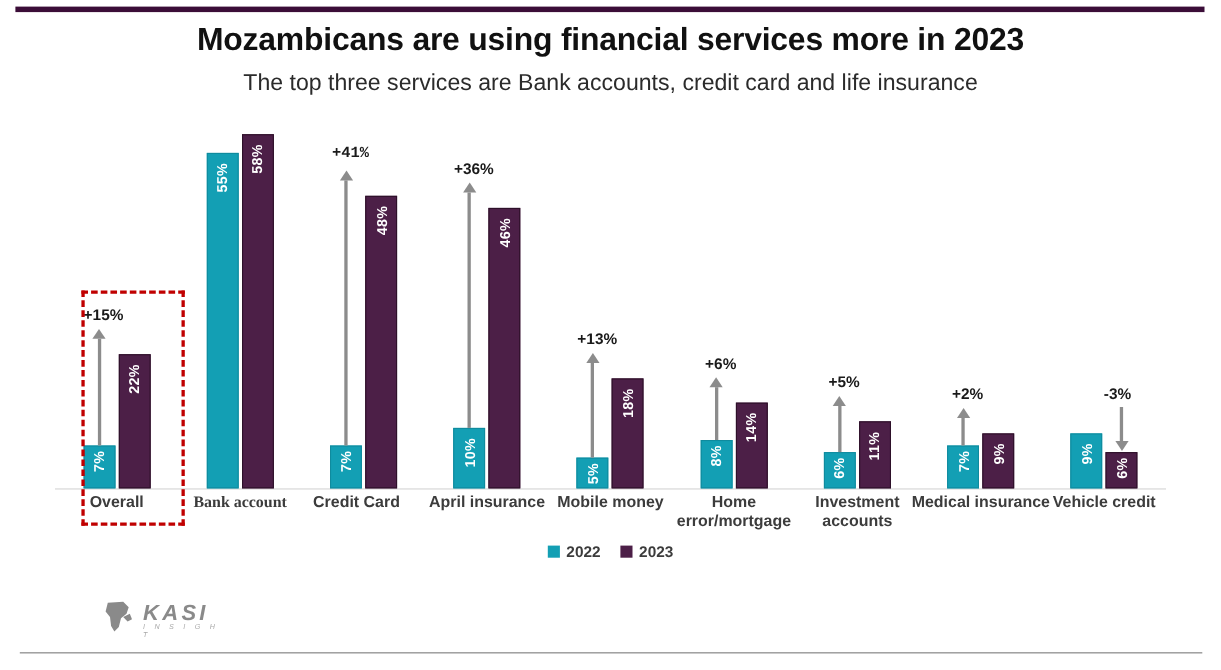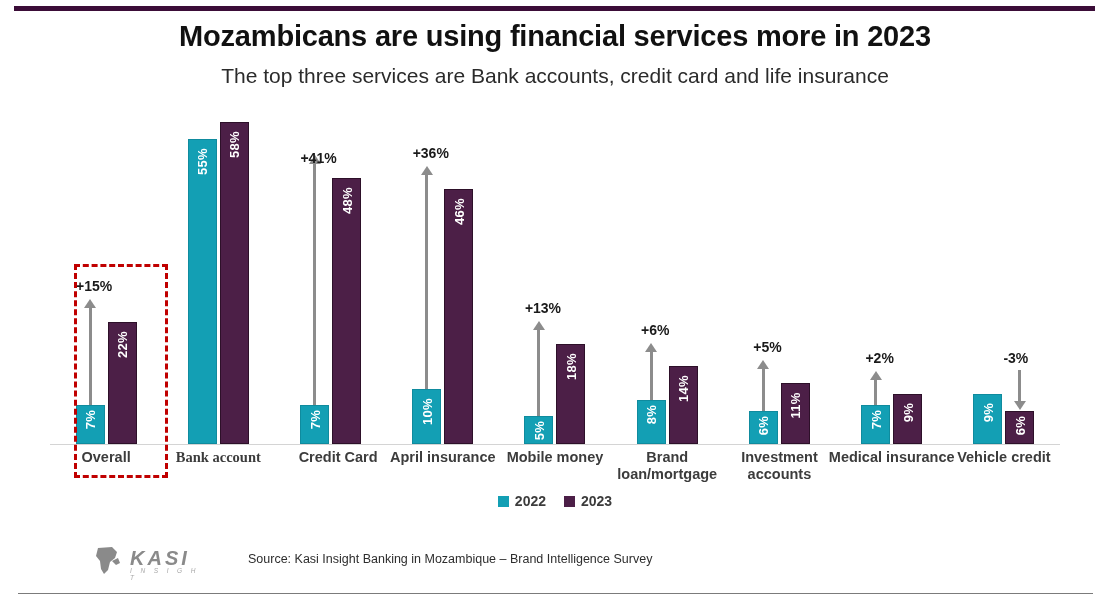--- a/index.html
+++ b/index.html
@@ -240,21 +240,21 @@
       </div>
       <div class="group" style="left: 224.444px; width: 112.222px;">
         <div class="bar bar-2022" style="left: 25.6111px; width: 29px; height: 39px;">
           <span class="bar-label" style="top: 6px;">7%</span>
         </div>
         <div class="bar bar-2023" style="left: 57.6111px; width: 29px; height: 266px;">
           <span class="bar-label" style="top: 14px;">48%</span>
         </div>
         <div class="arrow" style="left: 38.6111px; bottom: 39px; height: 241px;"></div>
         <div class="arrow-head up" style="left: 34.1111px; bottom: 280px;"></div>
-        <div class="delta" style="left: 0px; width: 112.222px; bottom: 278px; text-align: center; transform: translateX(-12px);">+41%</div>
+        <div class="delta" style="left: 0px; width: 112.222px; bottom: 296px; text-align: center; transform: translateX(-12px); font-family: Liberation Mono, monospace;">+41%</div>
       </div>
       <div class="group" style="left: 336.667px; width: 112.222px;">
         <div class="bar bar-2022" style="left: 25.6111px; width: 29px; height: 55px;">
           <span class="bar-label" style="top: 14px;">10%</span>
         </div>
         <div class="bar bar-2023" style="left: 57.6111px; width: 29px; height: 255px;">
           <span class="bar-label" style="top: 14px;">46%</span>
         </div>
         <div class="arrow" style="left: 38.6111px; bottom: 55px; height: 214px;"></div>
         <div class="arrow-head up" style="left: 34.1111px; bottom: 269px;"></div>
@@ -314,24 +314,24 @@
         <div class="arrow" style="left: 70.6111px; bottom: 43px; height: 31px;"></div>
         <div class="arrow-head down" style="left: 66.1111px; bottom: 34px;"></div>
         <div class="delta" style="left: 0px; width: 112.222px; bottom: 78px; text-align: center; transform: translateX(12px);">-3%</div>
       </div>
     </div>
 </div>
 
 <div id="xlabels-root">
     <div class="xlabel" style="left: 40px; width: 132.222px;">Overall</div>
     <div class="xlabel" style="left: 152.222px; width: 132.222px; font-family: Liberation Serif, serif;">Bank account</div>
-    <div class="xlabel" style="left: 272px; width: 132.222px;">Credit Card</div>
+    <div class="xlabel" style="left: 258px; width: 132.222px;">Credit Card</div>
     <div class="xlabel" style="left: 376.667px; width: 132.222px;">April insurance</div>
     <div class="xlabel" style="left: 488.889px; width: 132.222px;">Mobile money</div>
-    <div class="xlabel" style="left: 601.111px; width: 132.222px;">Brand loan/mortgage</div>
+    <div class="xlabel" style="left: 601.111px; width: 132.222px;">Home error/mortgage</div>
     <div class="xlabel" style="left: 713.333px; width: 132.222px;">Investment accounts</div>
     <div class="xlabel" style="left: 825.556px; width: 132.222px;">Medical insurance</div>
     <div class="xlabel" style="left: 937.778px; width: 132.222px;">Vehicle credit</div>
   </div>
 
 <div class="highlight-box"></div>
 
 <div class="legend">
   <div class="legend-item">
     <span class="swatch" id="sw0" style="background: rgb(19, 159, 180);"></span>
@@ -346,16 +346,15 @@
 <div class="logo">
   <svg width="40" height="32" viewBox="0 0 40 32">
     <path d="M10 3 L24 2 L29 7 L27 13 L22 17 L20 25 L16 29 L13 24 L12 16 L8 11 Z" fill="#8a8a8a"></path>
     <path d="M24 16 L30 13 L32 18 L28 20 Z" fill="#8a8a8a"></path>
   </svg>
   <div class="logo-text">KASI</div>
   <div class="logo-sub">I N S I G H T</div>
 </div>
 
 <div class="source">
-  <div>Source: Kasi Insight Banking in Mozambique – Brand Intelligence Survey</div>
 </div>
 
 <div class="bottom-rule"></div>
 
 </body></html>

